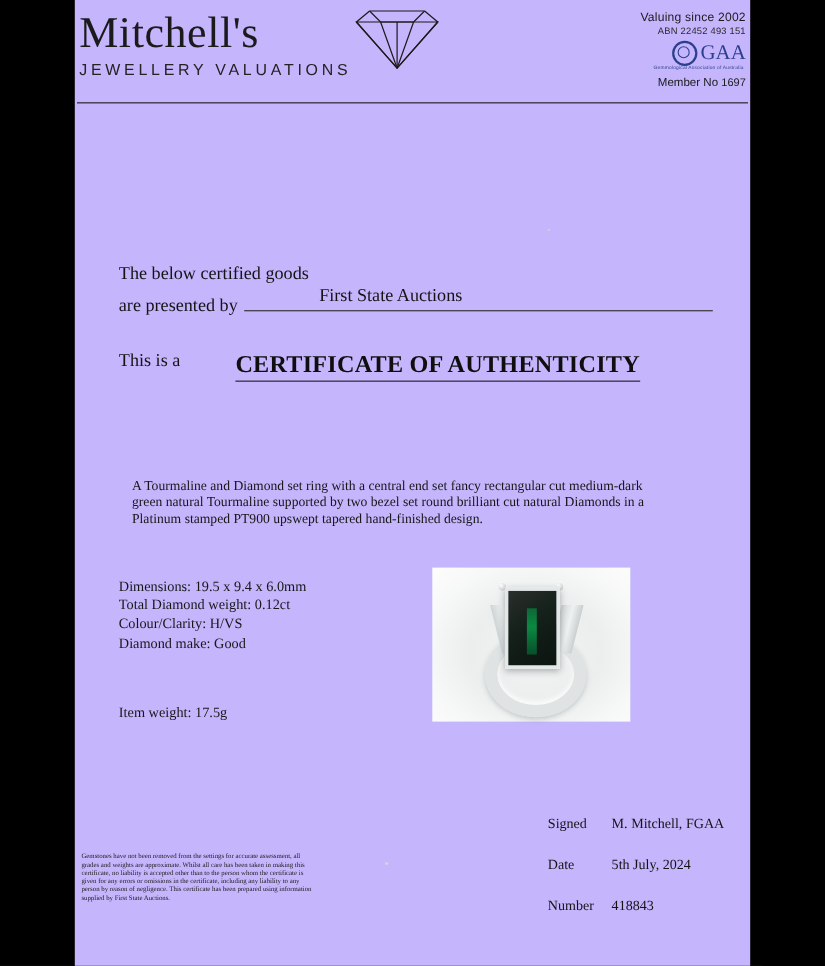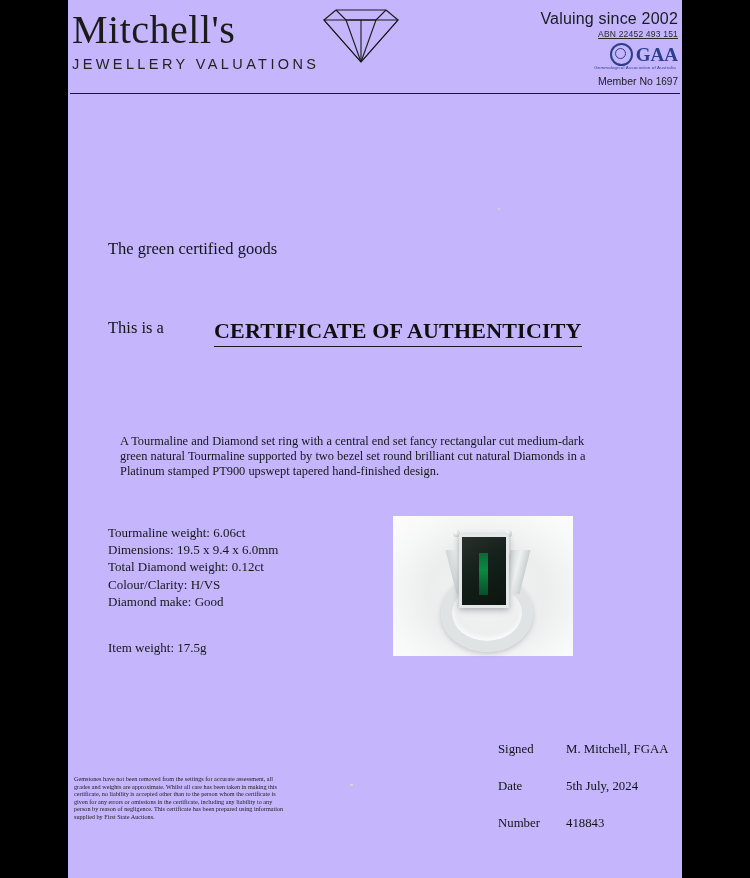--- a/index.html
+++ b/index.html
@@ -60,22 +60,22 @@
   }
   .gaa-block {
     position: absolute;
     right: 4px;
     top: 10px;
     width: 180px;
     text-align: right;
     font-family: "Liberation Sans", sans-serif;
     color: #1b1b1b;
   }
-  .gaa-line1 { font-size: 16px; letter-spacing: 0.2px; text-align: right; }
-  .gaa-line2 { font-size: 8.5px; letter-spacing: 0.2px; margin-top: 1px; color: #2a2a2a; text-decoration: underline;}
+  .gaa-line1 { font-size: 11px; letter-spacing: 0.2px; text-align: right; }
+  .gaa-line2 { font-size: 8.5px; letter-spacing: 0.2px; margin-top: 1px; color: #2a2a2a;}
   .gaa-logo-row {
     display: flex;
     align-items: center;
     justify-content: flex-end;
     margin-top: 4px;
   }
   .gaa-ring {
     width: 19px; height: 19px;
     border-radius: 50%;
     border: 2px solid #2b3f8c;
@@ -85,21 +85,21 @@
   .gaa-ring:before{
     content:"";
     position:absolute;
     left:3px; top:3px;
     width:9px; height:9px;
     border-radius:50%;
     border:1px solid #2b3f8c;
   }
   .gaa-text {
     font-size: 19px;
-    font-weight: bold;
+    font-weight: normal;
     color: #2b3f8c;
     font-family: "Liberation Serif", serif;
     letter-spacing: 0px;
   }
   .gaa-tiny {
     font-size: 4.4px;
     color: #2b3f8c;
     letter-spacing: 0.2px;
     margin-top: -1px;
     text-align: right;
@@ -268,21 +268,20 @@
     position: absolute;
     left: 430px;
     top: 742px;
     width: 200px;
     font-size: 12.8px;
     color: #141414;
   }
   .sign-row {
     display: flex;
     margin-bottom: 22px;
-    gap: 10px;
   }
   .sign-row .lbl { width: 58px; }
   .sign-row .val { }
   .speck { position: absolute; background: #cfcfcf; }
   .s1 { left: 430px; top: 208px; width: 2px; height: 2px; }
   .s2 { left: 282px; top: 784px; width: 3px; height: 2px; background:#d6d6d6; }
 </style>
 </head>
 <body>
 
@@ -328,30 +327,35 @@
       </div>
     </div>
 
     <div class="header-rule"></div>
   </div>
 
   <div class="speck s1"></div>
   <div class="speck s2"></div>
 
   <div class="presented">
-    <div>The green  certified goods</div>
+    <div>The below  certified goods</div>
+    <div class="l2">
+      <span class="by">are presented by</span>
+      <span class="fill-line">
+        <span class="val">First State Auctions</span>
+      </span>
+    </div>
   </div>
 
   <div class="thisisa">This is a</div>
   <div class="cert-title">CERTIFICATE OF AUTHENTICITY</div>
 
   <div class="desc">A Tourmaline and Diamond set ring with a central end set fancy rectangular cut medium-dark green natural Tourmaline supported by two bezel set round brilliant cut natural Diamonds in a Platinum stamped PT900 upswept tapered hand-finished design.</div>
 
   <div class="specs">
-    <div>Tourmaline weight: 6.06ct</div>
     <div>Dimensions: 19.5 x 9.4 x 6.0mm</div>
     <div>Total Diamond weight: 0.12ct</div>
     <div>Colour/Clarity: H/VS</div>
     <div>Diamond make: Good</div>
   </div>
 
   <div class="item-weight">Item weight: 17.5g</div>
 
   <div class="photo">
     <div class="photo-bg"></div>

